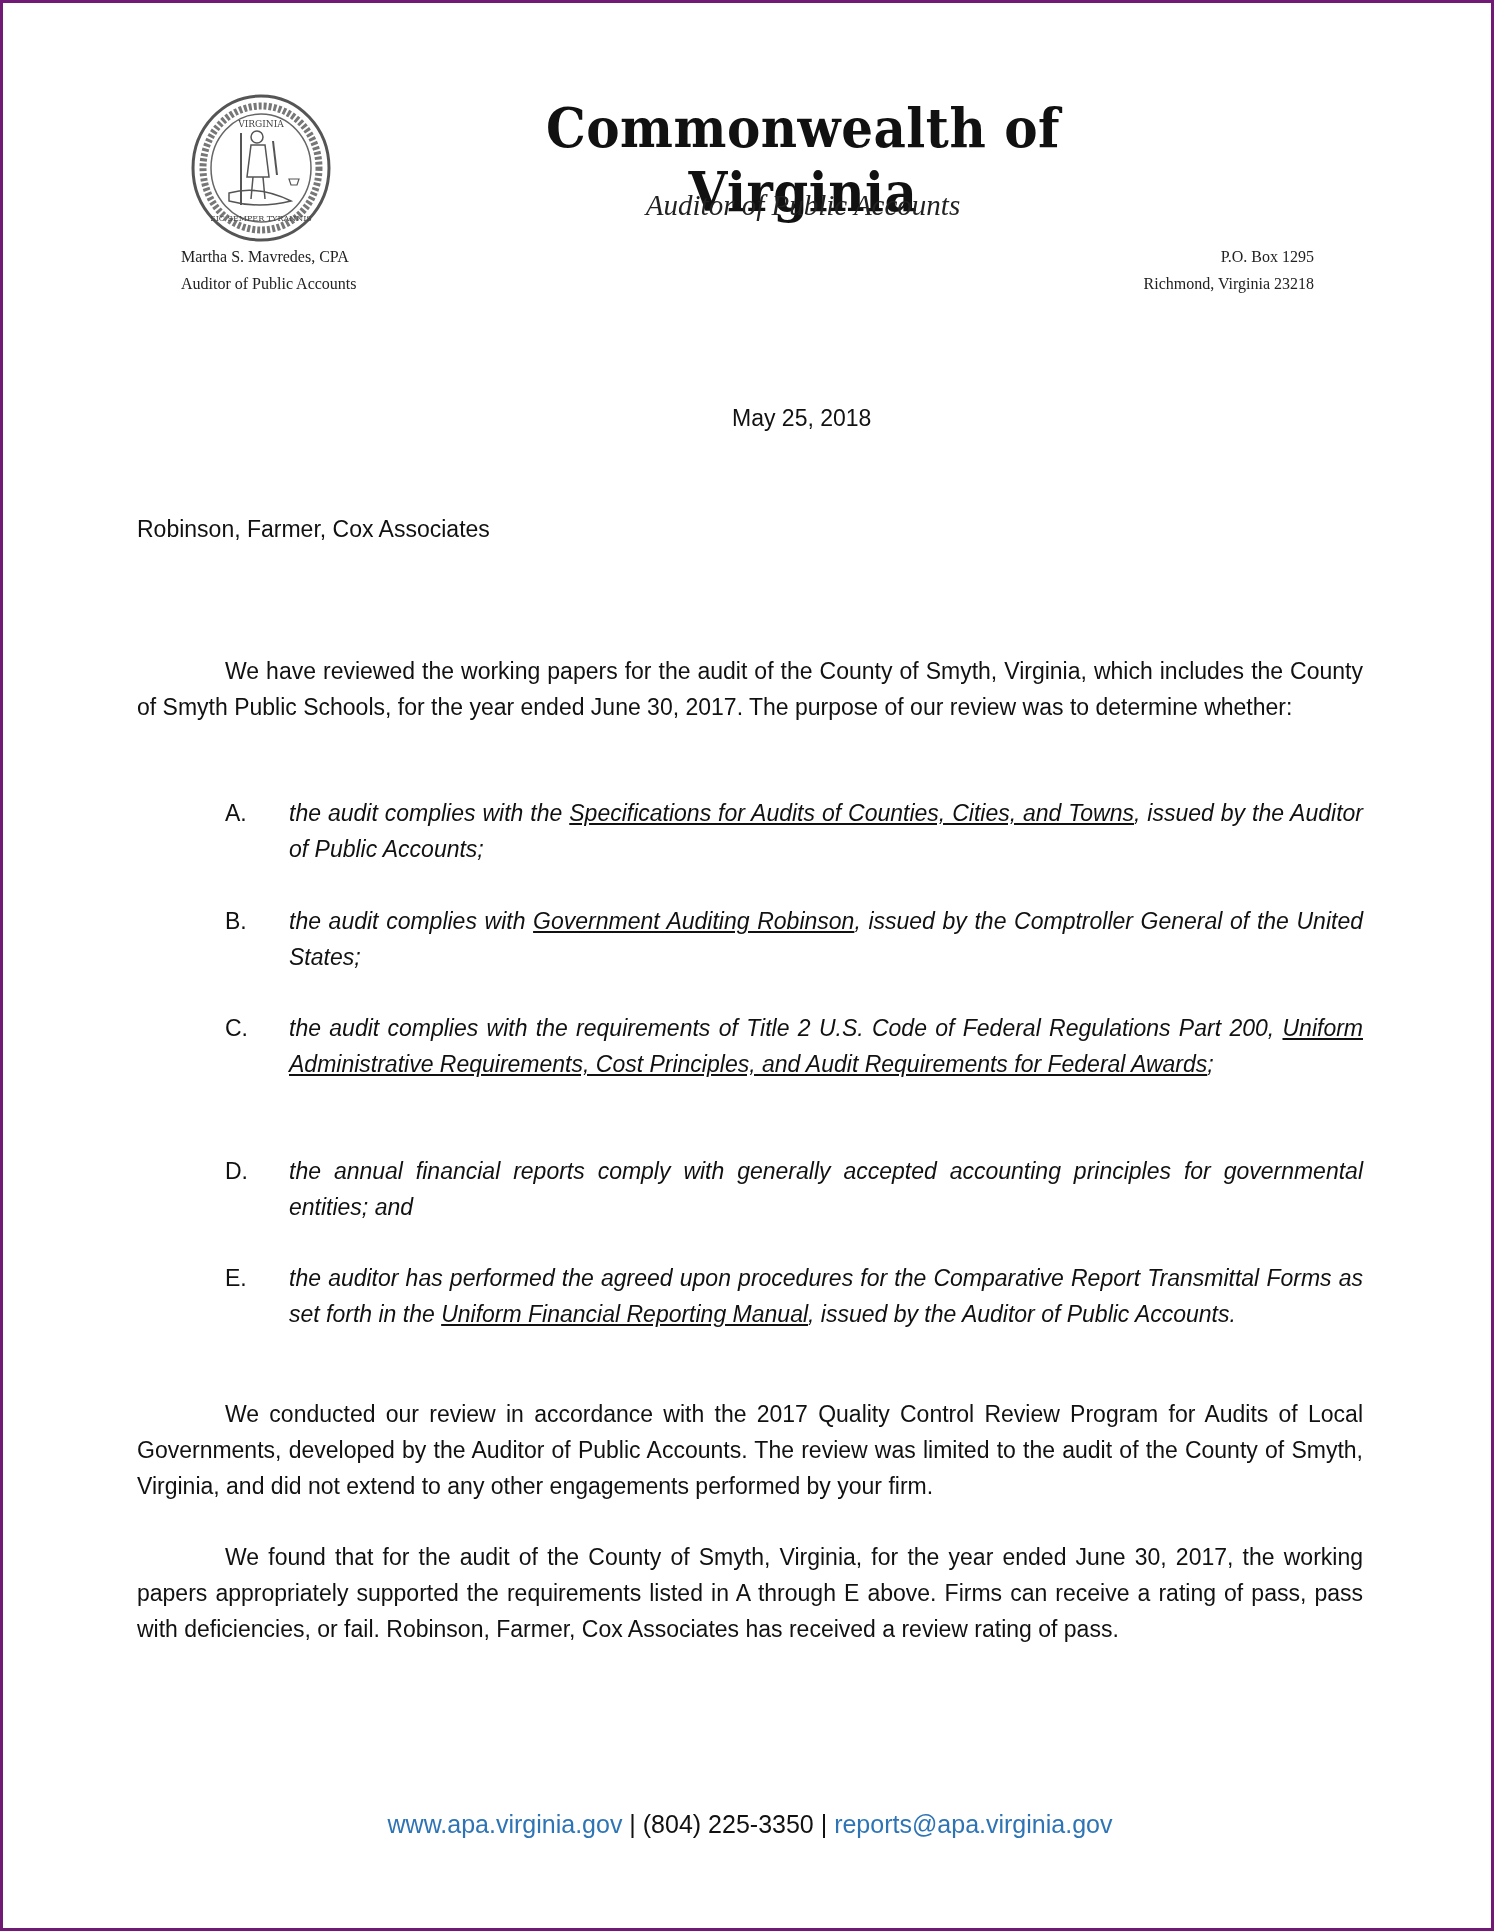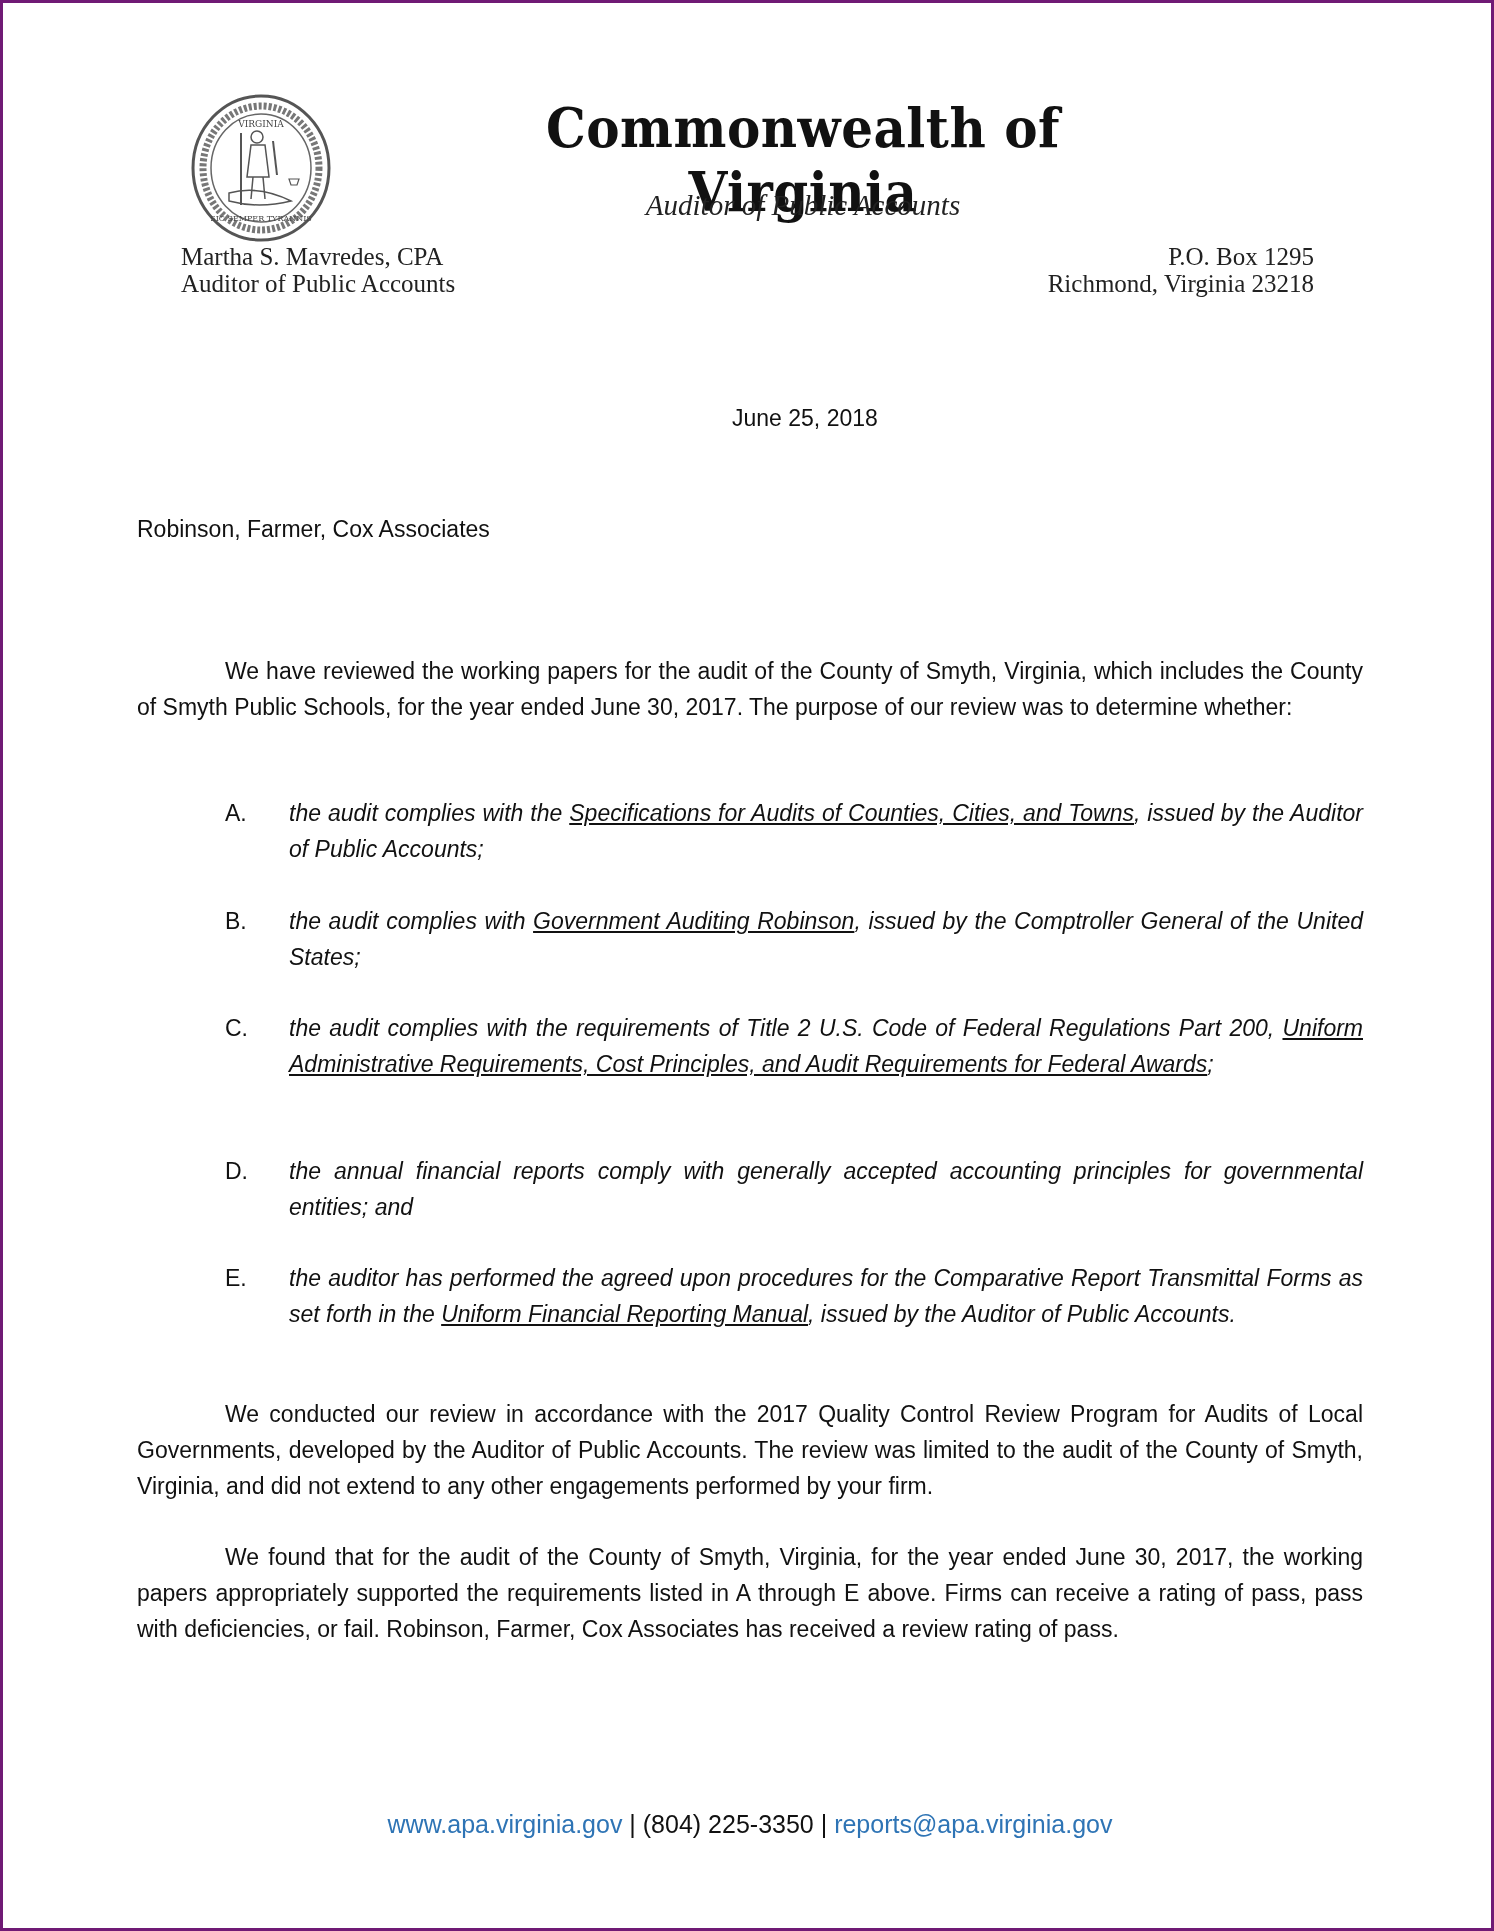--- a/index.html
+++ b/index.html
@@ -13,21 +13,21 @@
     position: absolute; left: 420px; top: 98px; width: 760px; text-align: center;
     font-family: "DejaVu Serif", serif; font-weight: bold; font-size: 50px; letter-spacing: 0.5px;
     color: #111; transform: scaleY(1.08);
   }
   .subtitle {
     position: absolute; left: 420px; top: 186px; width: 760px; text-align: center;
     font-family: "Liberation Serif", serif; font-style: italic; font-size: 29px; color: #222;
   }
   .head-left, .head-right {
     position: absolute; top: 240px; font-family: "Liberation Serif", serif;
-    font-size: 25px; line-height: 27px; color: #222;
+    font-size: 16px; line-height: 27px; color: #222;
   }
   .head-left { left: 178px; }
   .head-right { right: 177px; text-align: right; }
   .doc { font-family: "Liberation Sans", sans-serif; color: #111; font-size: 23px; }
   .date { position: absolute; left: 729px; top: 402px; }
   .address { position: absolute; left: 134px; top: 508px; line-height: 36px; }
   .para {
     position: absolute; left: 134px; width: 1226px; line-height: 36px;
     text-align: justify; text-indent: 88px;
   }
@@ -72,21 +72,21 @@
   <div class="head-left">
     <div>Martha S. Mavredes, CPA</div>
     <div>Auditor of Public Accounts</div>
   </div>
   <div class="head-right">
     <div>P.O. Box 1295</div>
     <div>Richmond, Virginia 23218</div>
   </div>
 
   <div class="doc">
-    <div class="date">June 25, 2018</div>
+    <div class="date">May 25, 2018</div>
 
     <div class="address">
       <div>Robinson, Farmer, Cox Associates</div>
     </div>
 
     <div class="para p1">We have reviewed the working papers for the audit of the County of Smyth, Virginia, which includes the County of Smyth Public Schools, for the year ended June 30, 2017.  The purpose of our review was to determine whether:</div>
 
     <div class="list-item la">
       <span class="lbl">A.</span>
       <div class="txt"><span>the audit complies with the </span><span class="u">Specifications for Audits of Counties, Cities, and Towns</span><span>, issued by the Auditor of Public Accounts;</span></div>

